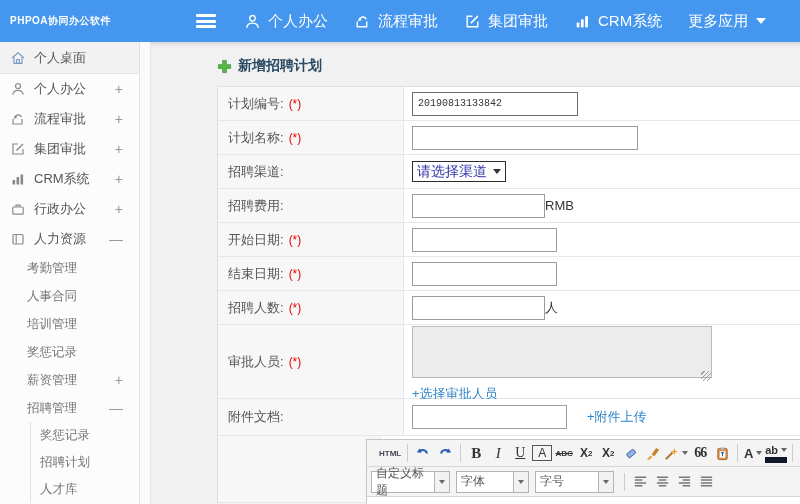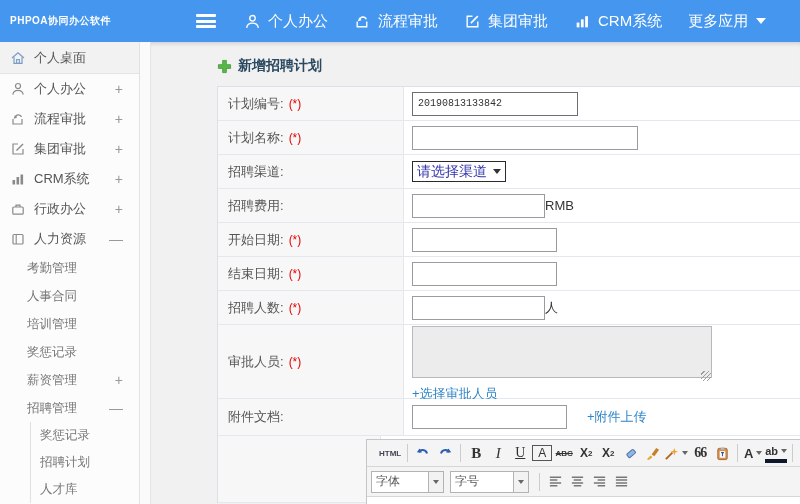--- a/index.html
+++ b/index.html
@@ -76,21 +76,21 @@
   .html-btn { font-size:8px; font-weight:bold; color:#445; border:1px solid transparent; letter-spacing:0;margin-left:7px; }
   .b-btn { font-family:"Liberation Serif","DejaVu Serif",serif; font-weight:bold; font-size:15px; }
   .i-btn { font-family:"Liberation Serif","DejaVu Serif",serif; font-style:italic; font-size:15px; }
   .u-btn { font-family:"Liberation Serif","DejaVu Serif",serif; font-size:14px; text-decoration:underline; }
   .boxa-btn { font-size:12px; border:1px solid #555; padding:0 3px; height:16px; }
   .abc-btn { font-size:8px; font-weight:bold; text-decoration:line-through; }
   .supsub { font-size:12px; font-weight:bold; }
   .supsub sup,.supsub sub { font-size:8px; }
   .quote-btn { font-family:"Liberation Serif","DejaVu Serif",serif; font-weight:bold; font-size:14px; letter-spacing:-1px; color:#333; }
   .fc-btn { font-size:13px; font-weight:bold; }
-  .hl-btn { font-size:11px; font-weight:bold; border-bottom:4px solid #0f172a; line-height:12px; }
+  .hl-btn { font-size:11px; font-weight:bold; border-bottom:6px solid #0f172a; line-height:12px; }
   .mini-caret { width:0; height:0; border-left:3.5px solid transparent; border-right:3.5px solid transparent; border-top:4px solid #666; margin-left:3px; }
   .combo { display:flex; align-items:center; margin-right:6px; }
   .combo .cbox { background:#fff; border:1px solid #b3b3b3; height:22px; display:flex; align-items:center; padding:0 4px; font-size:12px; color:#555; }
   .combo .cbtn { width:15px; height:22px; border:1px solid #b3b3b3; border-left:none; background:#f2f2f2; display:flex; align-items:center; justify-content:center; cursor:pointer; }
   .w1{width:64px;} .w2{width:62px;} .w3{width:58px;text-align:right;} .w4{width:64px;}
   .ed-body { height:100px; background:#fff; }
   .clip-icon { width:14px; height:14px; background:#9cc0e8; border:1px solid #5e8fc4; border-radius:2px; }
 </style>
 </head>
 <body>
@@ -439,20 +439,26 @@
                     <span>ab</span>
                     <span class="mini-caret"></span>
                   </span>
                 <span class="sep"></span>
                 <span class="tbtn">
                     <span class="clip-icon"></span>
                   </span>
               </div>
               <div class="toolbar toolbar2">
                 <span class="combo">
+                  <span class="cbox w1">自定义标题</span>
+                  <span class="cbtn">
+                      <span class="mini-caret" style="margin:0"></span>
+                    </span>
+                </span>
+                <span class="combo">
                   <span class="cbox w3">字体</span>
                   <span class="cbtn">
                       <span class="mini-caret" style="margin:0"></span>
                     </span>
                 </span>
                 <span class="combo">
                   <span class="cbox w4">字号</span>
                   <span class="cbtn">
                       <span class="mini-caret" style="margin:0"></span>
                     </span>

